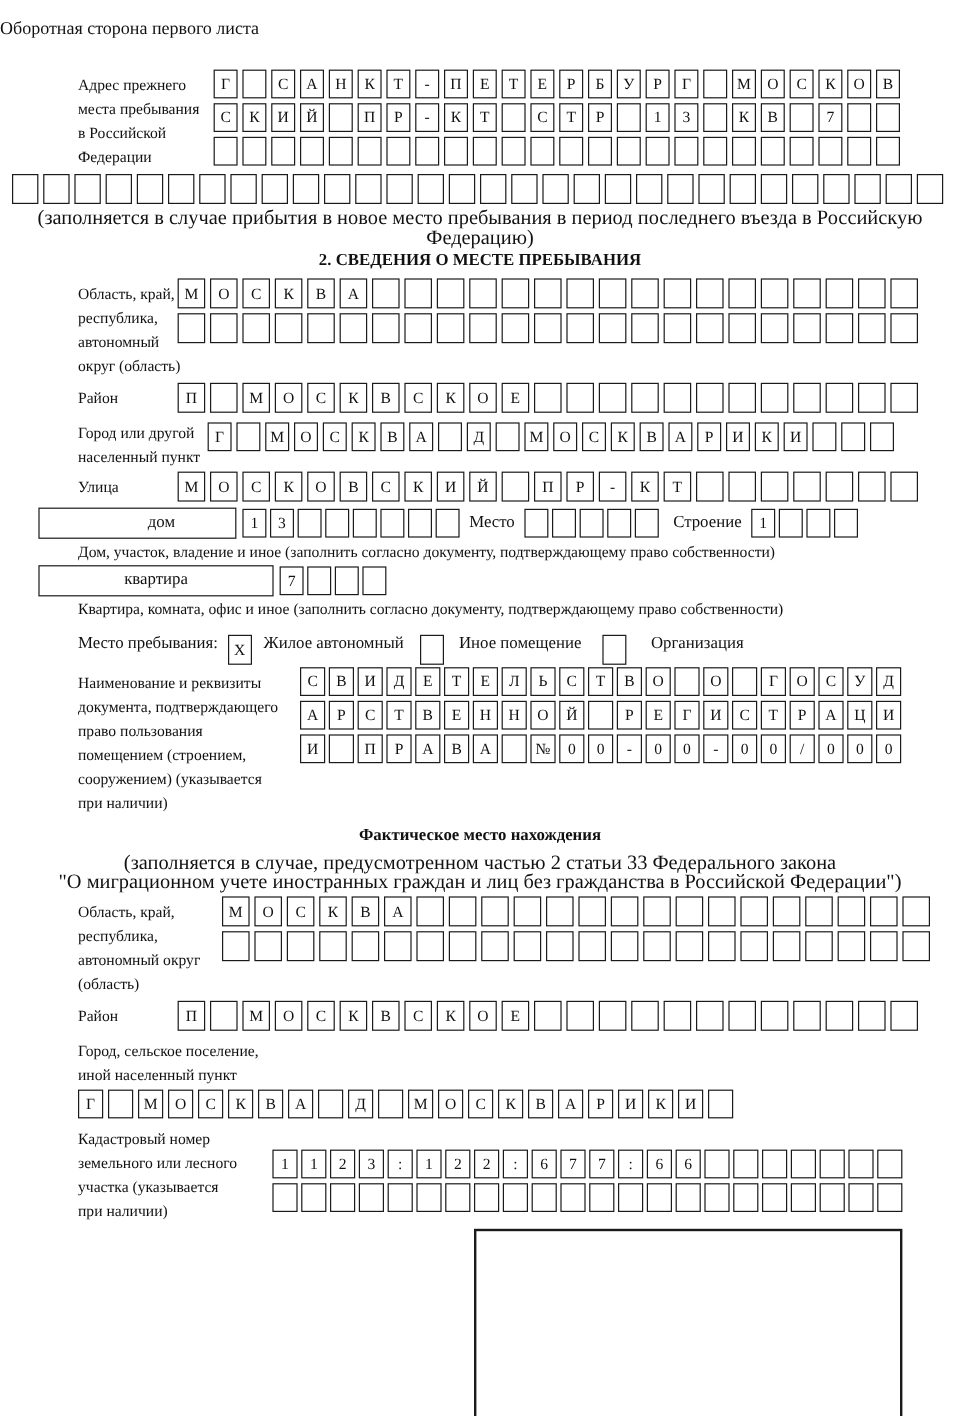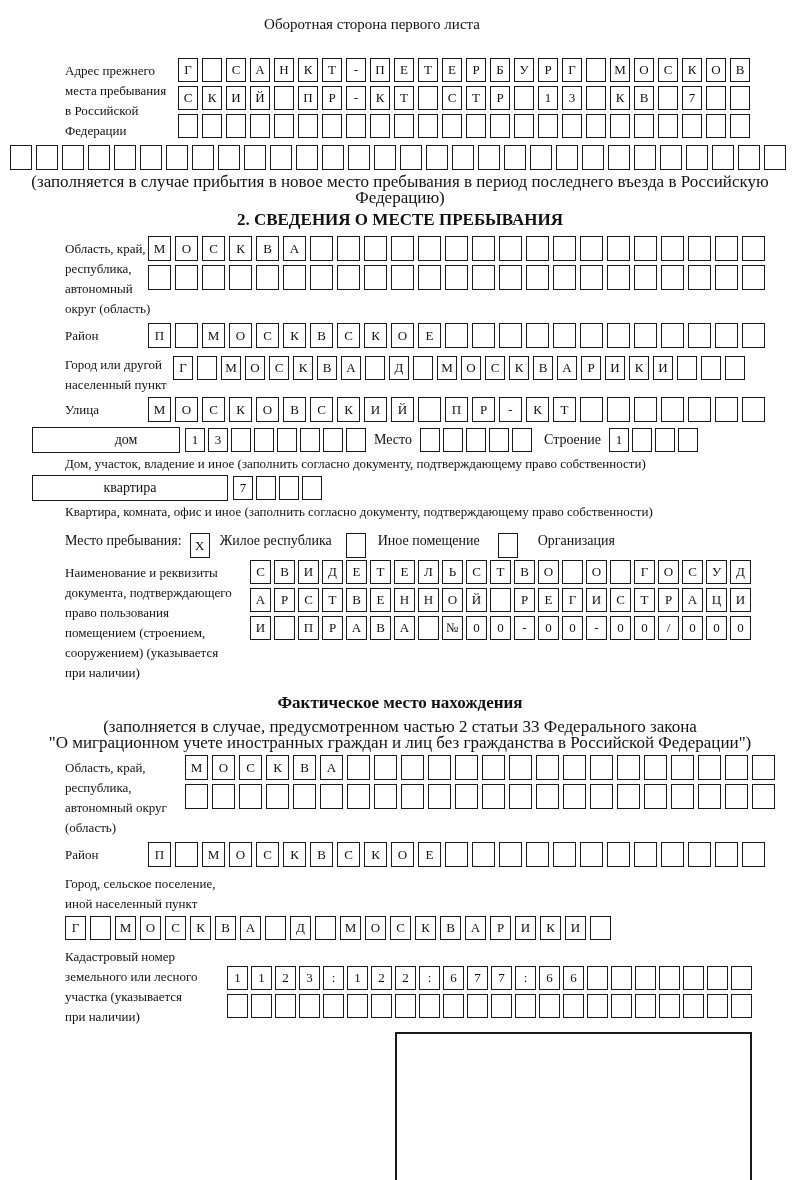--- a/index.html
+++ b/index.html
@@ -8,21 +8,21 @@
     width:800px;height:1180px;
     margin:0 auto;
     background:#ffffff;
     color:#111;
     font-family:"Liberation Serif","DejaVu Serif",serif;
     overflow:hidden;
     box-sizing:border-box;
     padding-top:16px;
   }
   .hdr{
-    text-align:center;
+    text-align:left;
     padding-right:56px;
     font-size:15px;
     height:20px;
   }
   .lines{white-space:pre-line;}
   .field{display:flex;margin-left:65px;align-items:flex-start;}
   .flabel{
     flex:0 0 auto;
     font-size:13px;
     line-height:20px;
@@ -60,21 +60,21 @@
     line-height:16px;
   }
   .note-left{
     font-size:13px;
     margin:0 0 3px 65px;
     line-height:16px;
   }
   .sec-title{
     text-align:center;
     font-weight:bold;
-    font-size:17px;
+    font-size:14px;
     margin:4px 0 6px 0;
   }
   .wide-box{
     box-sizing:border-box;
     border:1.5px solid #1a1a1a;
     height:26px;
     display:flex;align-items:center;justify-content:center;
     font-size:14px;
   }
   .inline-row{display:flex;align-items:center;margin-left:32px;margin-bottom:3px;}
@@ -377,21 +377,21 @@
         <span class="cell"></span>
         <span class="cell"></span>
         <span class="cell"></span>
         <span class="cell"></span>
         <span class="cell"></span>
         <span class="cell"></span>
       </div>
   </div>
 
   <div class="inline-row" style="margin-top:5px;">
-    <div class="wide-box" style="width:148px;padding-left:40px;">дом</div>
+    <div class="wide-box" style="width:165px;padding-left:40px;">дом</div>
     <div class="box-row c20 gap3 mb0" style="margin-left:5px;">
         <span class="cell">1</span>
         <span class="cell">3</span>
         <span class="cell"></span>
         <span class="cell"></span>
         <span class="cell"></span>
         <span class="cell"></span>
         <span class="cell"></span>
         <span class="cell"></span>
       </div>
@@ -420,21 +420,21 @@
         <span class="cell"></span>
         <span class="cell"></span>
         <span class="cell"></span>
       </div>
   </div>
   <div class="note-left">Квартира, комната, офис и иное (заполнить согласно документу, подтверждающему право собственности)</div>
 
   <div class="stay-row">
     <span class="lbl">Место пребывания:</span>
     <span class="chk" style="margin-left:8px;">X</span>
-    <span class="lbl" style="margin-left:10px;">Жилое республика</span>
+    <span class="lbl" style="margin-left:10px;">Жилое автономный</span>
     <span class="chk" style="margin-left:14px;"></span>
     <span class="lbl" style="margin-left:12px;">Иное помещение</span>
     <span class="chk" style="margin-left:18px;"></span>
     <span class="lbl" style="margin-left:20px;">Организация</span>
   </div>
 
   <div class="field" style="margin-top:2px;">
     <div class="flabel w185 lines">Наименование и реквизиты
 документа, подтверждающего
 право пользования

